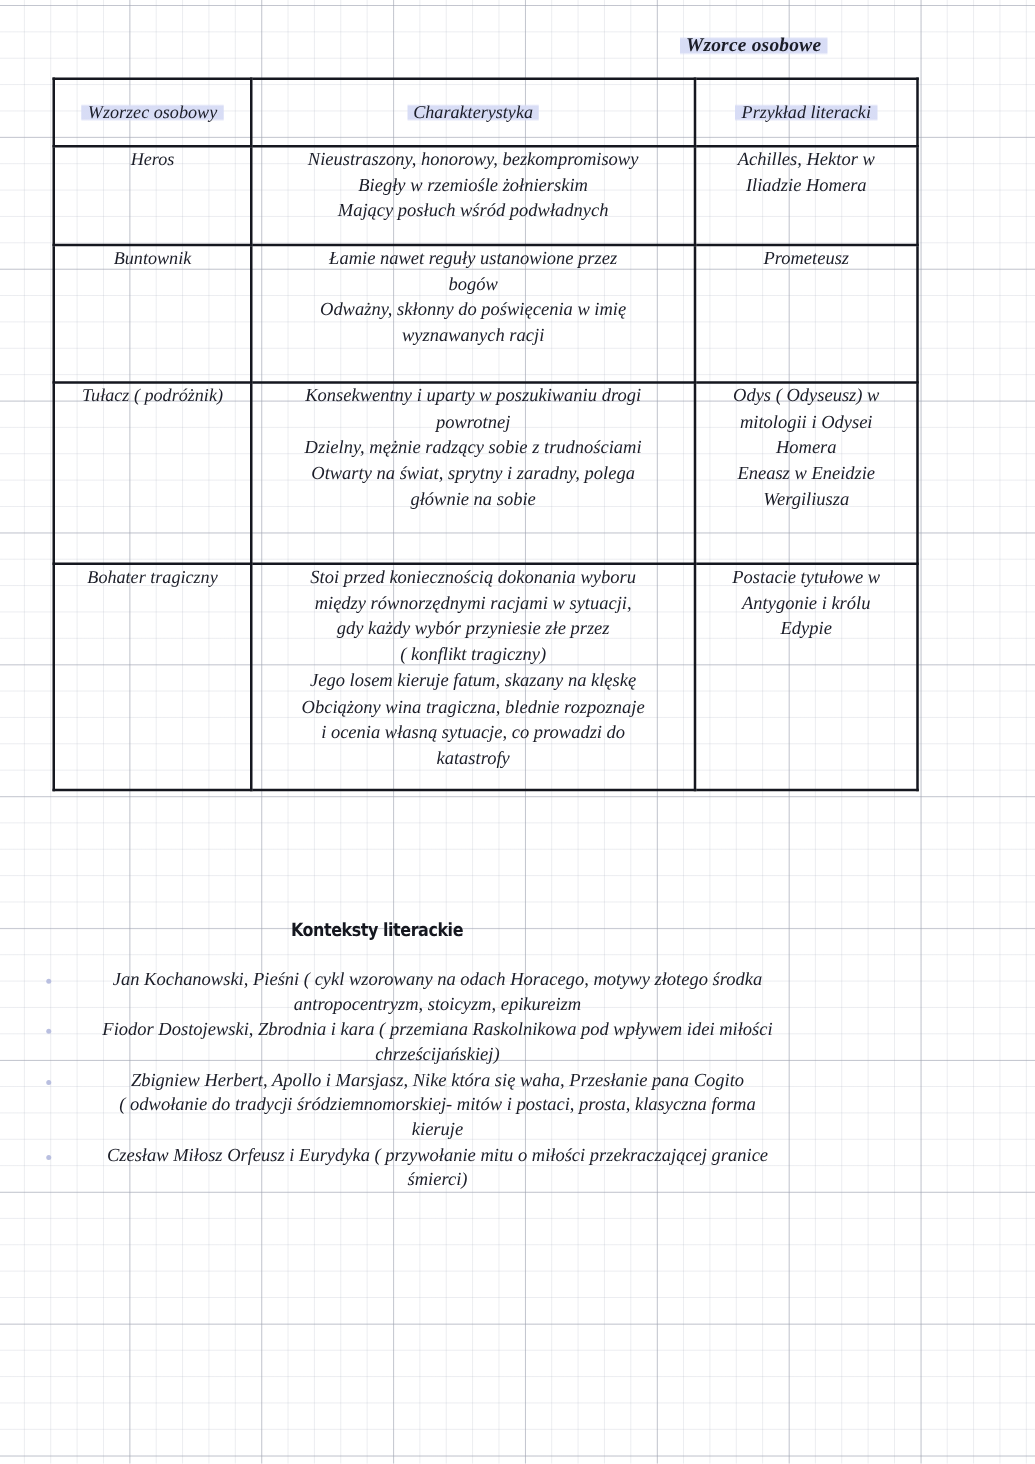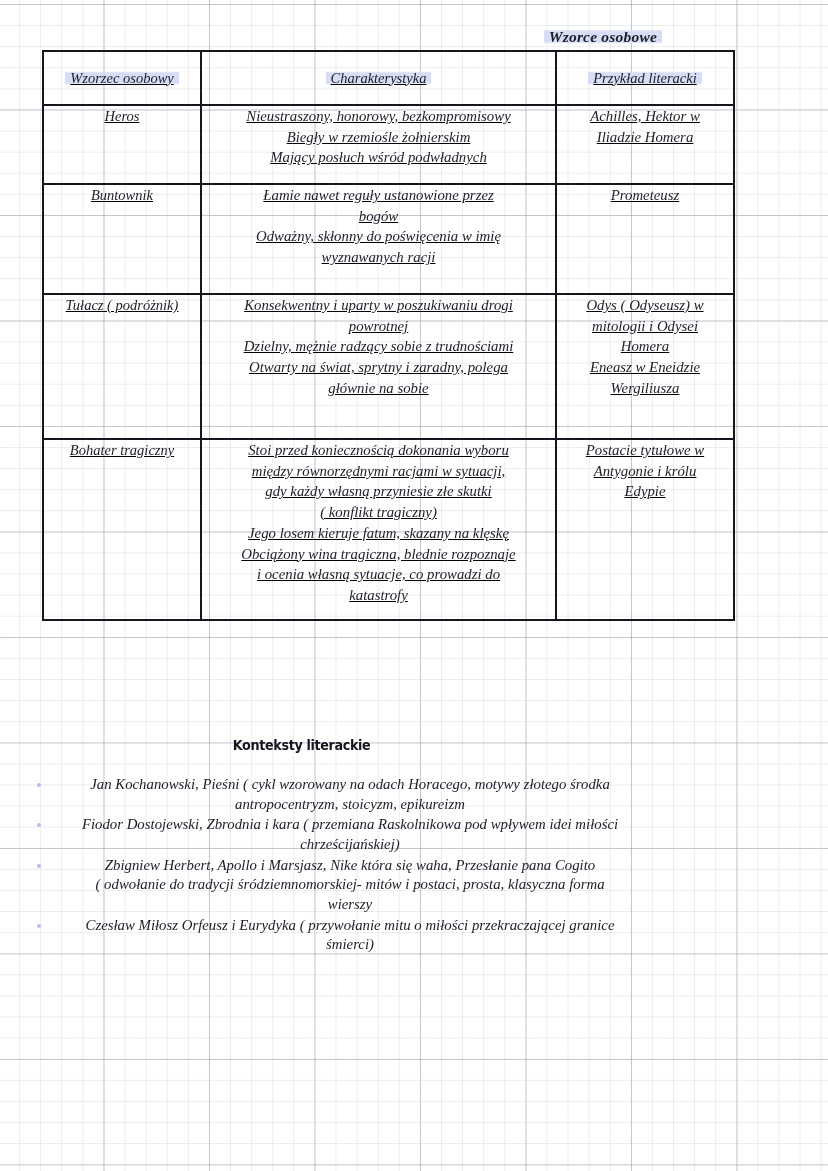--- a/index.html
+++ b/index.html
@@ -65,25 +65,24 @@
     font-weight: 700;
     font-size: 15.5px;
     letter-spacing: 0.2px;
     color: #1b1d28;
   }
 
   
   #tbl {
     position: absolute;
     left: 42px;
-    top: 50px;
+    top: 62px;
     width: 691px;
     border-collapse: collapse;
     table-layout: fixed;
-    text-decoration: underline;
   }
   #tbl col.c1 { width: 158px; }
   #tbl col.c2 { width: 355px; }
   #tbl col.c3 { width: 178px; }
 
   #tbl th, #tbl td {
     border: 2.1px solid #15171f;
     vertical-align: top;
     padding: 0;
     background: transparent;
@@ -250,21 +249,21 @@
           <span class="rowline">Eneasz w Eneidzie</span>
           <span class="rowline">Wergiliusza</span>
         </td>
       </tr>
 
       <tr class="r3">
         <td class="col-name ink">Bohater tragiczny</td>
         <td class="col-desc ink">
           <span class="rowline">Stoi przed koniecznością dokonania wyboru</span>
           <span class="rowline">między równorzędnymi racjami w sytuacji,</span>
-          <span class="rowline">gdy każdy własną przyniesie złe skutki</span>
+          <span class="rowline">gdy każdy wybór przyniesie złe przez</span>
           <span class="rowline">( konflikt tragiczny)</span>
           <span class="rowline">Jego losem kieruje fatum, skazany na klęskę</span>
           <span class="rowline">Obciążony wina tragiczna, blednie rozpoznaje</span>
           <span class="rowline">i ocenia własną sytuacje, co prowadzi do</span>
           <span class="rowline">katastrofy</span>
         </td>
         <td class="col-ex ink">
           <span class="rowline">Postacie tytułowe w</span>
           <span class="rowline">Antygonie i królu</span>
           <span class="rowline">Edypie</span>
@@ -289,21 +288,21 @@
         <span class="txt">
           <span class="rowline">Fiodor Dostojewski, Zbrodnia i kara ( przemiana Raskolnikowa pod wpływem idei miłości</span>
           <span class="rowline">chrześcijańskiej)</span>
         </span>
       </li>
       <li>
         <span class="dot"></span>
         <span class="txt">
           <span class="rowline">Zbigniew Herbert, Apollo i Marsjasz, Nike która się waha, Przesłanie pana Cogito</span>
           <span class="rowline">( odwołanie do tradycji śródziemnomorskiej- mitów i postaci, prosta, klasyczna forma</span>
-          <span class="rowline">wierszy</span>
+          <span class="rowline">kieruje</span>
         </span>
       </li>
       <li>
         <span class="dot"></span>
         <span class="txt">
           <span class="rowline">Czesław Miłosz Orfeusz i Eurydyka ( przywołanie mitu o miłości przekraczającej granice</span>
           <span class="rowline">śmierci)</span>
         </span>
       </li>
     </ul>

